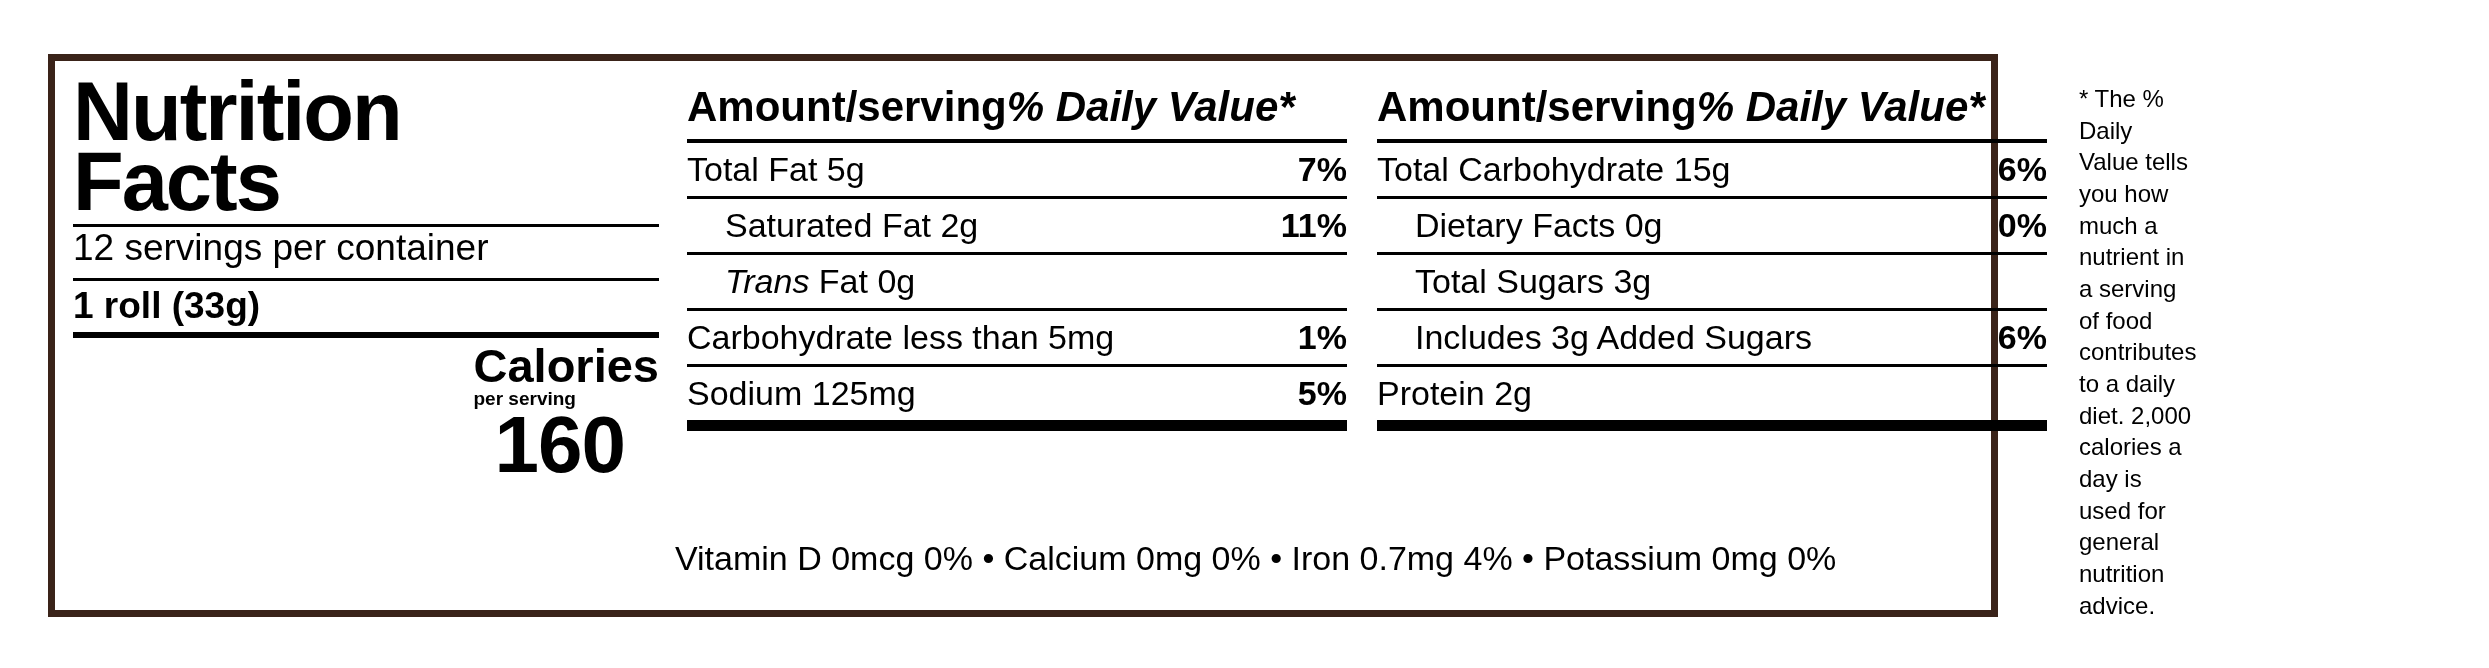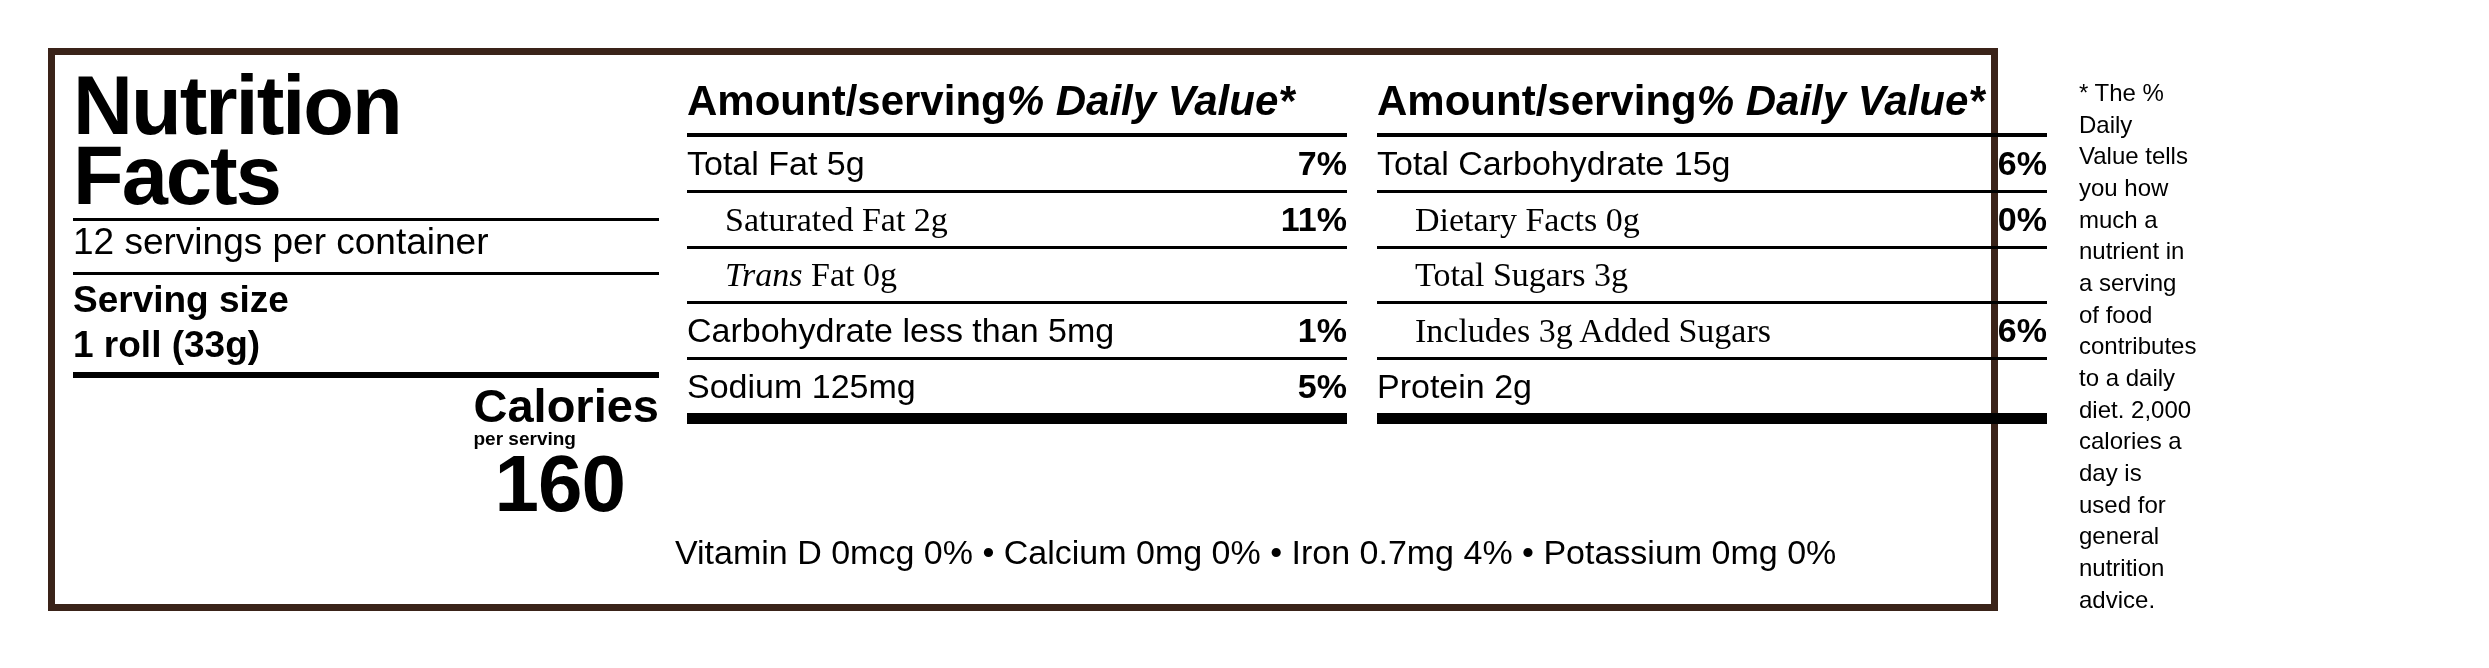--- a/index.html
+++ b/index.html
@@ -11,21 +11,21 @@
     width: 2489px;
     height: 668px;
     font-family: "Liberation Sans", sans-serif;
     color: #000000;
     overflow: hidden;
   }
 
   .label-outer {
     position: absolute;
     left: 48px;
-    top: 48px;
+    top: 54px;
     width: 1950px;
     height: 563px;
     border: 7px solid #3a2319;
     box-sizing: border-box;
     background: #ffffff;
   }
 
   .label-inner {
     position: absolute;
     left: 0;
@@ -128,21 +128,20 @@
     align-items: baseline;
     font-size: 34px;
     padding: 7px 0 7px 0;
     border-top: 3px solid #000;
   }
   .nut-row.first {
     border-top: 4px solid #000;
   }
   .nut-row.indent .name {
     padding-left: 38px;
-    font-family: Liberation Serif, serif;
   }
   .nut-row .name b {
     font-weight: normal;
   }
   .nut-row .name i {
     font-style: italic;
   }
   .nut-row .pct {
     font-weight: bold;
     white-space: nowrap;
@@ -179,21 +178,20 @@
   <div class="label-inner">
 
     <div class="col-left">
       <div class="nf-title">
         <span>Nutrition</span>
         <span class="line2">Facts</span>
       </div>
       <div class="rule-thin"></div>
       <div class="servings-per">12 servings per container</div>
       <div class="rule-thin"></div>
-      <div class="serving-size">Serving size</div>
       <div class="serving-size">1 roll (33g)</div>
       <div class="rule-med"></div>
       <div class="calories-row">
         <div class="cal-label">
           <span>Calories</span>
           <span class="cal-sub">per serving</span>
         </div>
         <div class="cal-value">160</div>
       </div>
     </div>

